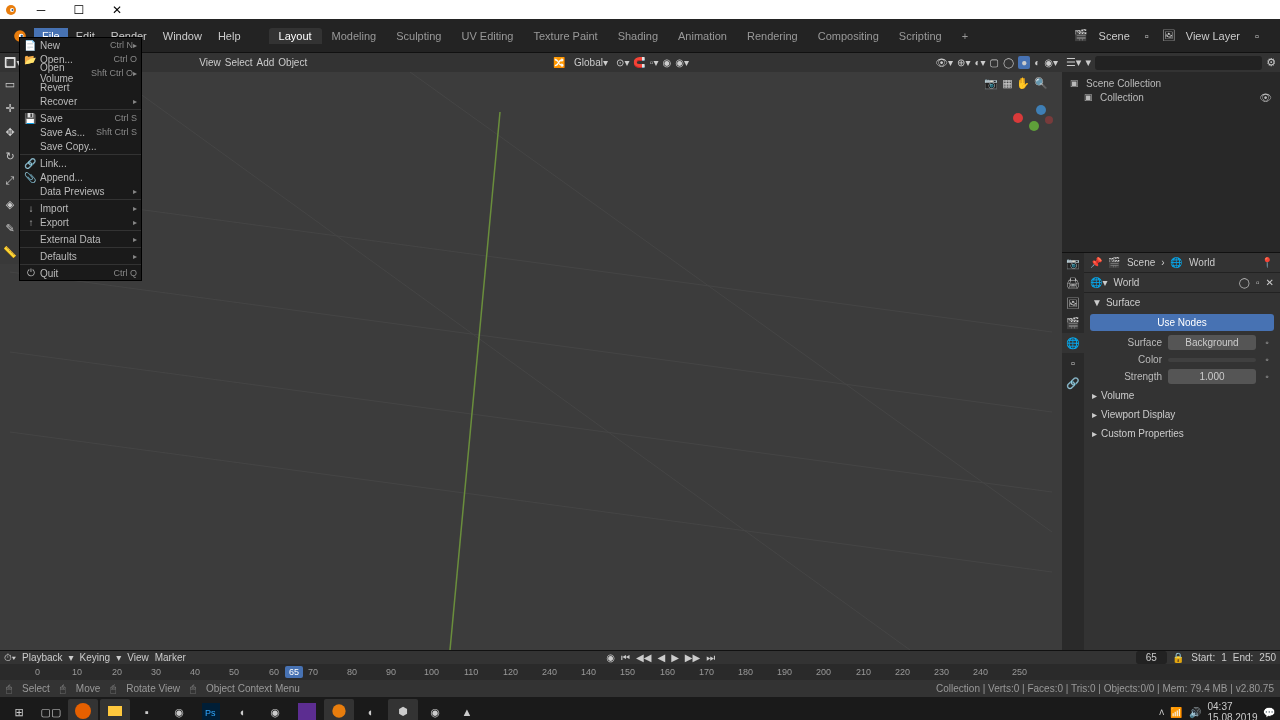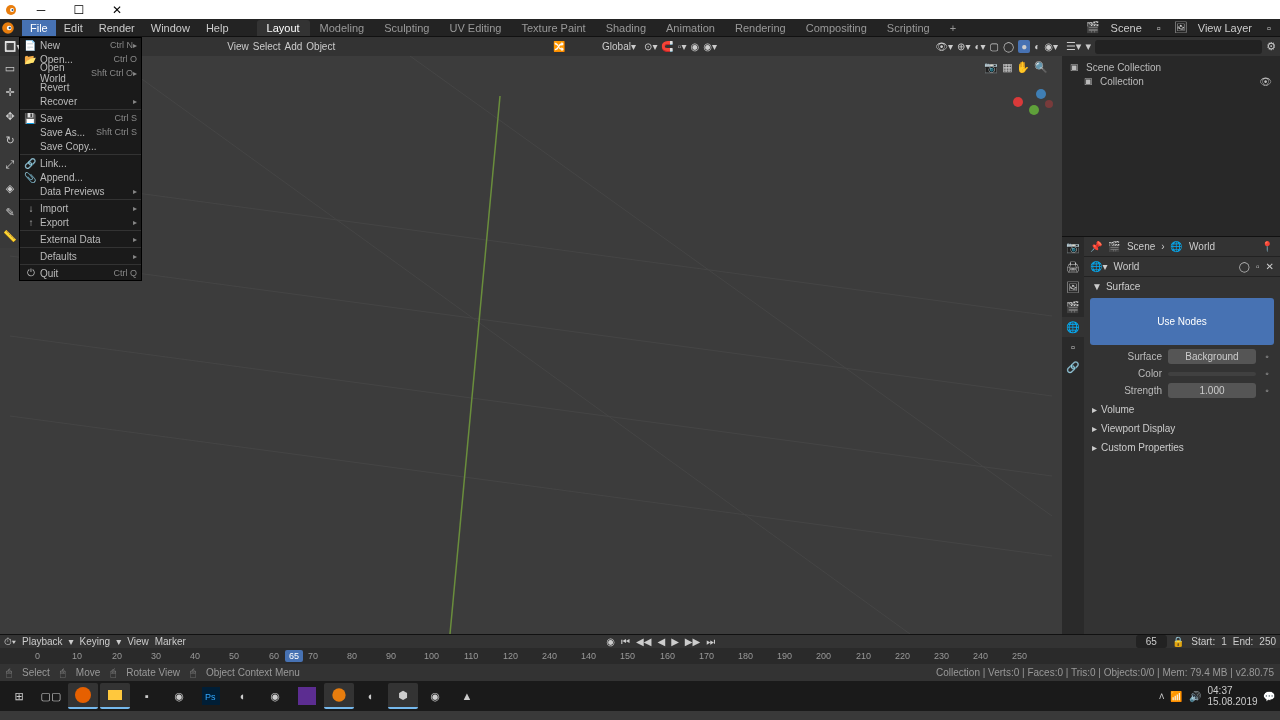--- a/index.html
+++ b/index.html
@@ -6,21 +6,21 @@
 body { width: 1280px; height: 720px; background: #393939; color: #ccc; font-size: 11px; overflow: hidden; position: relative; }
 
 
 .title-bar { height: 19px; background: #fff; display: flex; align-items: center; padding: 0 4px; color: #000; }
 .title-bar .logo { width: 14px; height: 14px; display: inline-flex; align-items: center; justify-content: center; margin-right: 4px; }
 .title-bar .title { flex: 1; font-size: 11px; }
 .title-bar .win-controls { display: flex; gap: 0; }
 .title-bar .win-btn { width: 38px; height: 19px; display: flex; align-items: center; justify-content: center; font-size: 12px; }
 
 
-.menu-bar { height: 18px; background: #232323; display: flex; align-items: center; padding: 0 0; border-bottom: 1px solid #111; }
+.menu-bar { height: 34px; background: #232323; display: flex; align-items: center; padding: 0 12px; border-bottom: 1px solid #111; }
 .menu-bar .blender-icon { width: 16px; height: 16px; margin-right: 6px; display: flex; align-items: center; justify-content: center; }
 .menu-bar .menu-item { padding: 2px 8px; color: #ccc; cursor: pointer; }
 .menu-bar .menu-item.active { background: #4772b3; color: #fff; }
 .menu-bar .gap { width: 20px; }
 .menu-bar .tab { padding: 2px 10px; color: #999; }
 .menu-bar .tab.active { background: #333; color: #fff; border-radius: 3px 3px 0 0; }
 .menu-bar .spacer { flex: 1; }
 .menu-bar .icon-btn { width: 20px; height: 16px; display: flex; align-items: center; justify-content: center; margin: 0 1px; }
 .menu-bar .text-field { color: #ccc; margin: 0 6px; }
 
@@ -34,21 +34,21 @@
 .dropdown-menu .sep { height: 1px; background: #333; margin: 1px 0; }
 
 
 .main-area { display: flex; height: 597px; }
 .left-toolbar { width: 20px; background: #393939; border-right: 1px solid #222; }
 .left-toolbar .tool { width: 20px; height: 24px; display: flex; align-items: center; justify-content: center; }
 .viewport { flex: 1; background: #393939; position: relative; display: flex; }
 .viewport-main { flex: 1; position: relative; overflow: hidden; }
 .viewport-header { height: 19px; background: #333; display: flex; align-items: center; gap: 4px; padding: 0 4px; font-size: 10px; }
 .viewport-header .text { color: #ccc; }
-.viewport-header .dropdown { display: flex; align-items: center; padding: 0 4px; margin-left: 28px; }
+.viewport-header .dropdown { display: flex; align-items: center; padding: 0 4px; }
 .viewport-canvas { position: absolute; top: 19px; left: 0; right: 0; bottom: 0; background: #3c3c3c; }
 .viewport-canvas svg { width: 100%; height: 100%; }
 .top-right-icons { position: absolute; top: 24px; right: 14px; display: flex; gap: 4px; }
 .axis-gizmo { position: absolute; top: 45px; right: 8px; width: 50px; height: 50px; }
 
 
 .right-panel { width: 218px; display: flex; flex-direction: column; }
 .outliner { height: 200px; background: #282828; border-bottom: 1px solid #111; }
 .outliner-header { height: 19px; background: #333; display: flex; align-items: center; padding: 0 4px; gap: 4px; }
 .outliner-header .search { flex: 1; background: #222; height: 14px; border-radius: 3px; }
@@ -58,21 +58,21 @@
 .outliner-item .icon { width: 12px; font-size: 9px; }
 .outliner-item .eye { margin-left: auto; margin-right: 4px; }
 
 .properties { flex: 1; background: #333; display: flex; }
 .props-tabs { width: 22px; background: #2a2a2a; display: flex; flex-direction: column; }
 .props-tabs .tab { width: 22px; height: 20px; display: flex; align-items: center; justify-content: center; font-size: 11px; }
 .props-tabs .tab.active { background: #333; }
 .props-content { flex: 1; padding: 0; }
 .props-header { height: 20px; background: #333; display: flex; align-items: center; padding: 0 6px; gap: 6px; border-bottom: 1px solid #222; font-size: 10px; }
 .props-section-title { padding: 4px 8px; font-size: 10px; display: flex; align-items: center; gap: 4px; }
-.props-button { background: #4772b3; color: #fff; text-align: center; padding: 18px; margin: 2px 6px; border-radius: 3px; font-size: 10px; }
+.props-button { background: #4772b3; color: #fff; text-align: center; padding: 3px; margin: 2px 6px; border-radius: 3px; font-size: 10px; }
 .props-row { display: flex; align-items: center; padding: 2px 8px; gap: 6px; font-size: 10px; }
 .props-row .label { width: 70px; text-align: right; color: #bbb; }
 .props-row .value-btn { flex: 1; background: #555; text-align: center; padding: 2px; border-radius: 3px; }
 .props-row .dot { width: 10px; text-align: center; }
 
 
 .timeline { height: 29px; background: #333; border-top: 1px solid #111; }
 .timeline-header { height: 13px; display: flex; align-items: center; padding: 0 4px; gap: 6px; font-size: 10px; }
 .timeline-track { height: 16px; background: #2a2a2a; position: relative; display: flex; align-items: center; }
 .timeline-track .tick { position: absolute; font-size: 9px; color: #999; }
@@ -148,21 +148,21 @@
     <span class="shortcut">Ctrl N</span>
     <span class="arrow">▸</span>
   </div>
   <div class="menu-row">
     <span class="icon">📂</span>
     <span class="label">Open...</span>
     <span class="shortcut">Ctrl O</span>
   </div>
   <div class="menu-row">
     <span class="icon"></span>
-    <span class="label">Open World</span>
+    <span class="label">Open Volume</span>
     <span class="shortcut">Shft Ctrl O</span>
     <span class="arrow">▸</span>
   </div>
   <div class="menu-row">
     <span class="icon"></span>
     <span class="label">Revert</span>
   </div>
   <div class="menu-row">
     <span class="icon"></span>
     <span class="label">Recover</span>

